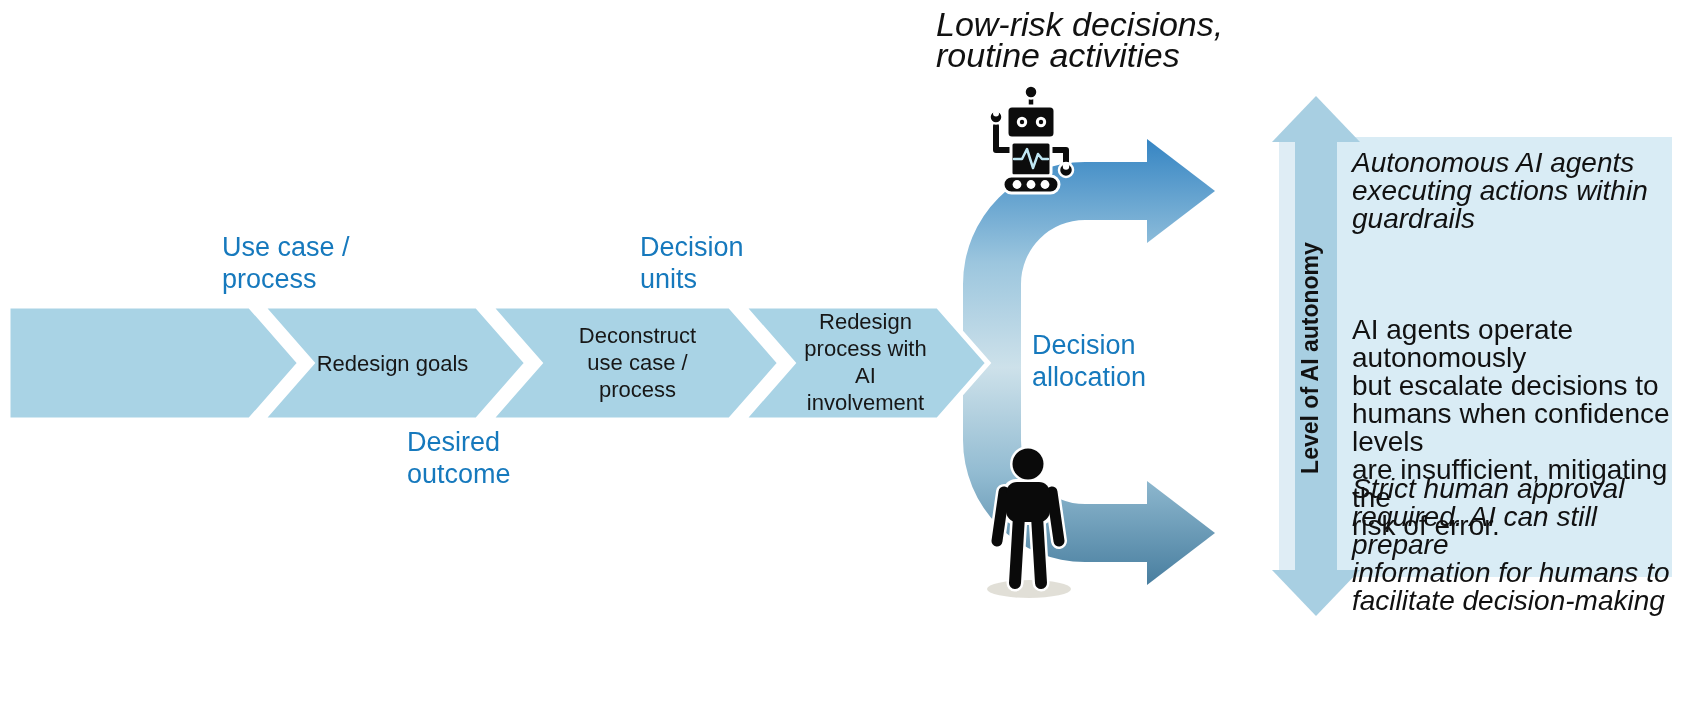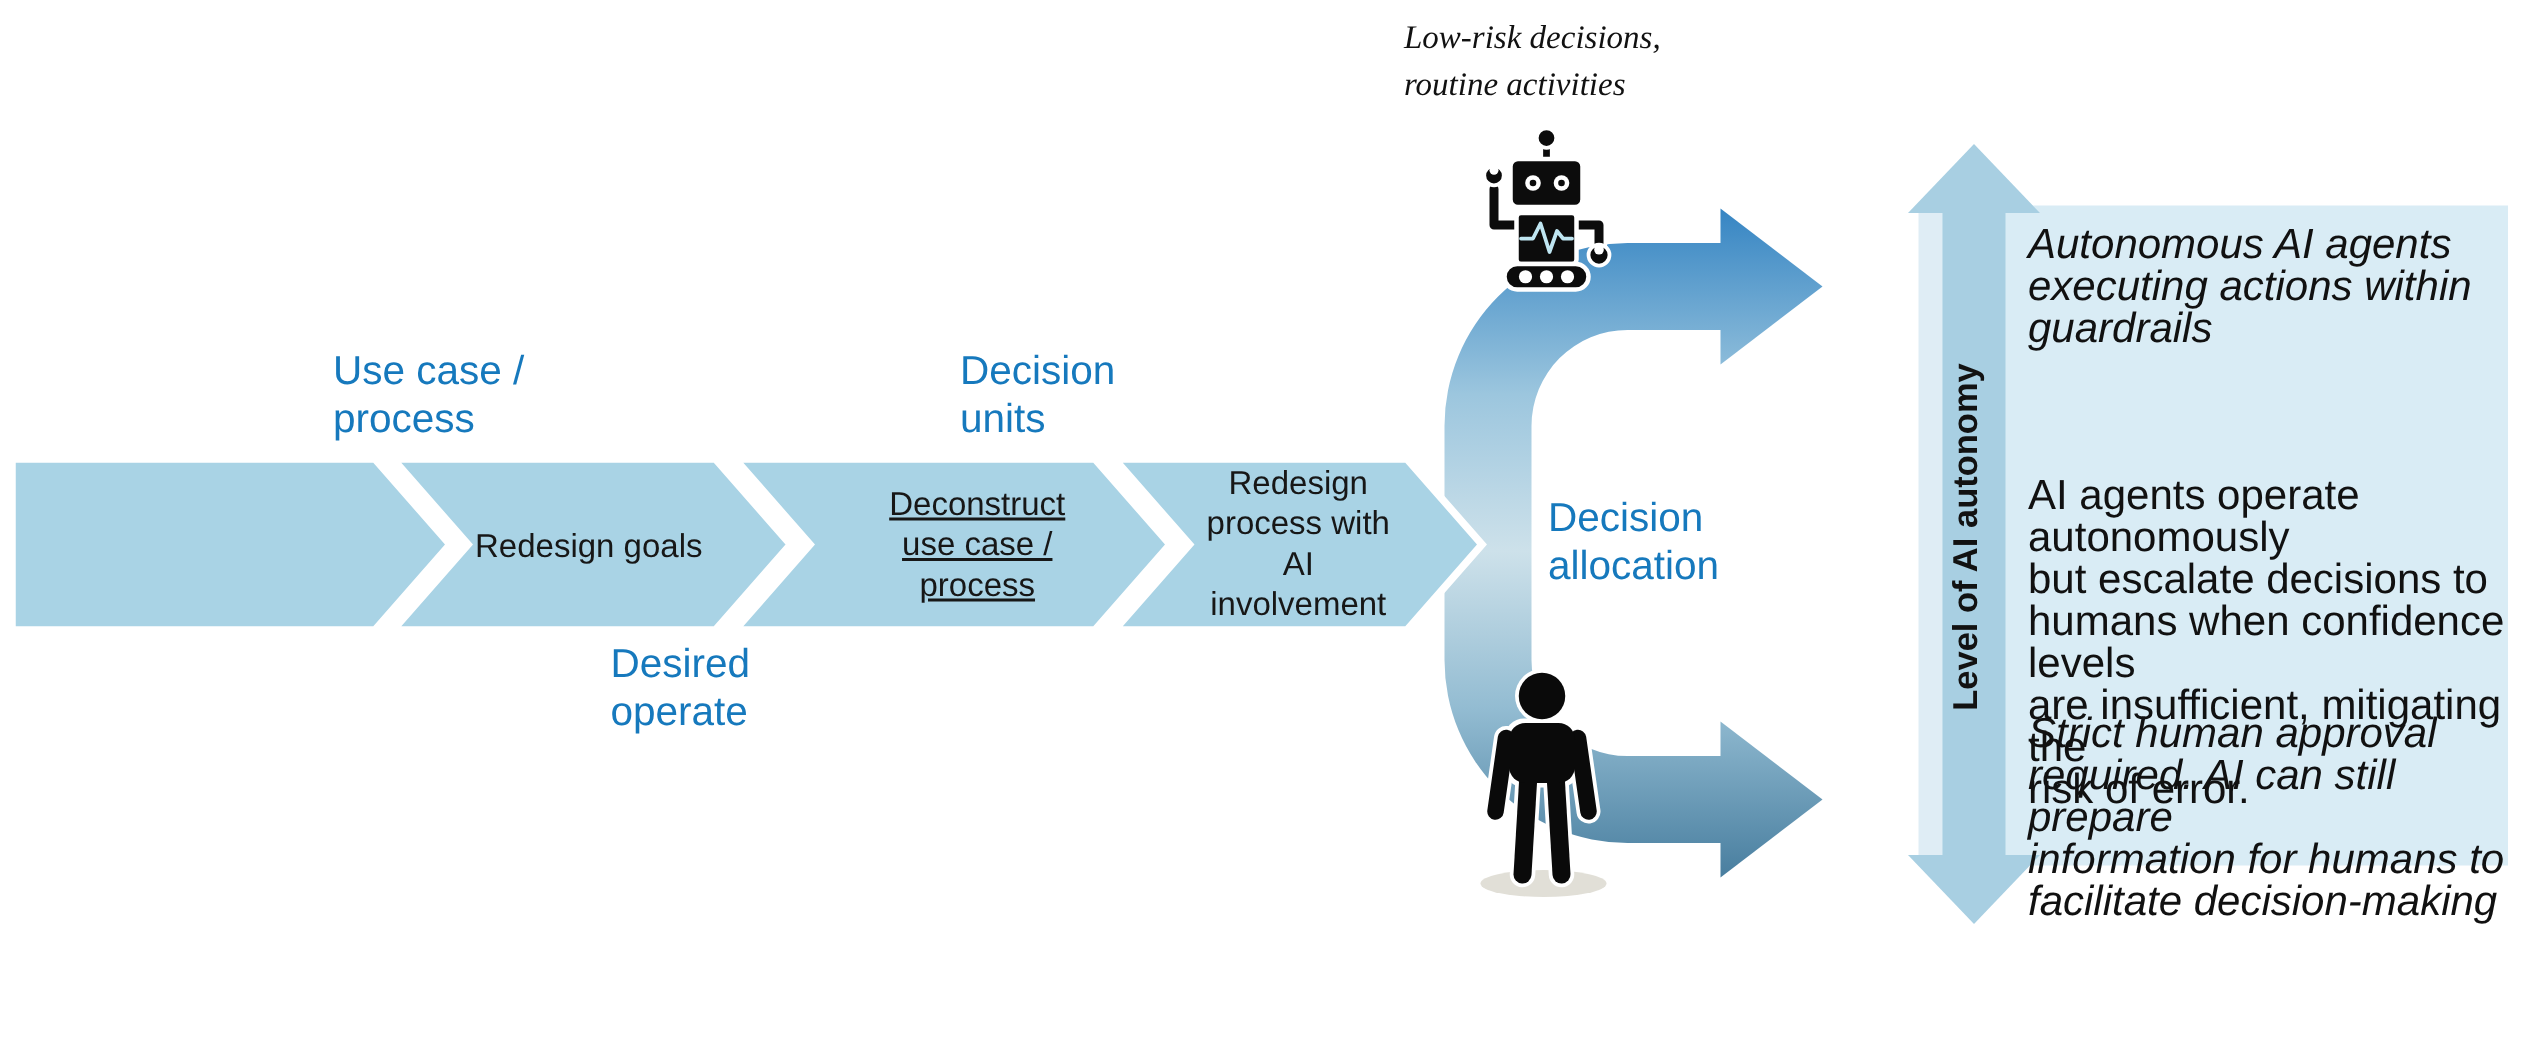--- a/index.html
+++ b/index.html
@@ -4,21 +4,21 @@
 <style>
   html,body{margin:0;padding:0;background:#fff;}
   #stage{
     position:relative;width:1682px;height:702px;background:#ffffff;overflow:hidden;
     font-family:"Liberation Sans","DejaVu Sans",sans-serif;color:#151515;
   }
   #stage svg{position:absolute;left:0;top:0;}
   .txt{position:absolute;white-space:pre-line;z-index:2;}
   .t-chev{font-size:22px;line-height:27px;text-align:center;color:#171717;}
   .t-blue{font-size:27px;line-height:32px;color:#1679bd;}
-  .t-note{font-size:22px;line-height:31px;font-style:italic;color:#111;font-family:Liberation Serif, serif;}
+  .t-note{font-size:34px;line-height:31px;font-style:italic;color:#111;}
   .t-panel{font-size:28px;line-height:28px;color:#111;width:322px;}
   .t-panel.italic{font-style:italic;}
   .axis-label{
     position:absolute;left:1135px;top:343px;width:350px;height:30px;line-height:30px;
     text-align:center;font-size:23px;font-weight:bold;color:#121212;
     transform:rotate(-90deg);z-index:2;
   }
 </style>
 </head>
 <body>
@@ -102,34 +102,34 @@
       <line x1="1004" y1="492" x2="997" y2="541" stroke="#0a0a0a" stroke-width="11" stroke-linecap="round"></line>
       <line x1="1052" y1="492" x2="1059" y2="541" stroke="#0a0a0a" stroke-width="11" stroke-linecap="round"></line>
       <line x1="1019" y1="516" x2="1015" y2="583" stroke="#0a0a0a" stroke-width="12" stroke-linecap="round"></line>
       <line x1="1037" y1="516" x2="1041" y2="583" stroke="#0a0a0a" stroke-width="12" stroke-linecap="round"></line>
       <rect x="1006" y="482" width="44" height="40" rx="11" fill="#0a0a0a"></rect>
       <circle cx="1028" cy="464" r="15.5" fill="#0a0a0a"></circle>
     </g>
   </svg>
 
   <div class="txt t-chev" style="left:285px;top:350px;width:215px;">Redesign goals</div>
-  <div class="txt t-chev" style="left:539px;top:322px;width:225px;text-decoration:underline;">Deconstruct
+  <div class="txt t-chev" style="left:525px;top:322px;width:225px;">Deconstruct
 use case /
 process</div>
   <div class="txt t-chev" style="left:758px;top:308px;width:215px;">Redesign
 process with
 AI
 involvement</div>
 
   <div class="txt t-blue" style="left:222px;top:231px;">Use case /
 process</div>
   <div class="txt t-blue" style="left:640px;top:231px;">Decision
 units</div>
   <div class="txt t-blue" style="left:407px;top:426px;">Desired
-operate</div>
+outcome</div>
   <div class="txt t-blue" style="left:1032px;top:329px;">Decision
 allocation</div>
 
   <div class="txt t-note" style="left:936px;top:9px;">Low-risk decisions,
 routine activities</div>
 
   <div class="txt t-panel italic" style="left:1352px;top:149px;">Autonomous AI agents
 executing actions within
 guardrails</div>
   <div class="txt t-panel" style="left:1352px;top:282px;margin-top:34px;">AI agents operate autonomously

